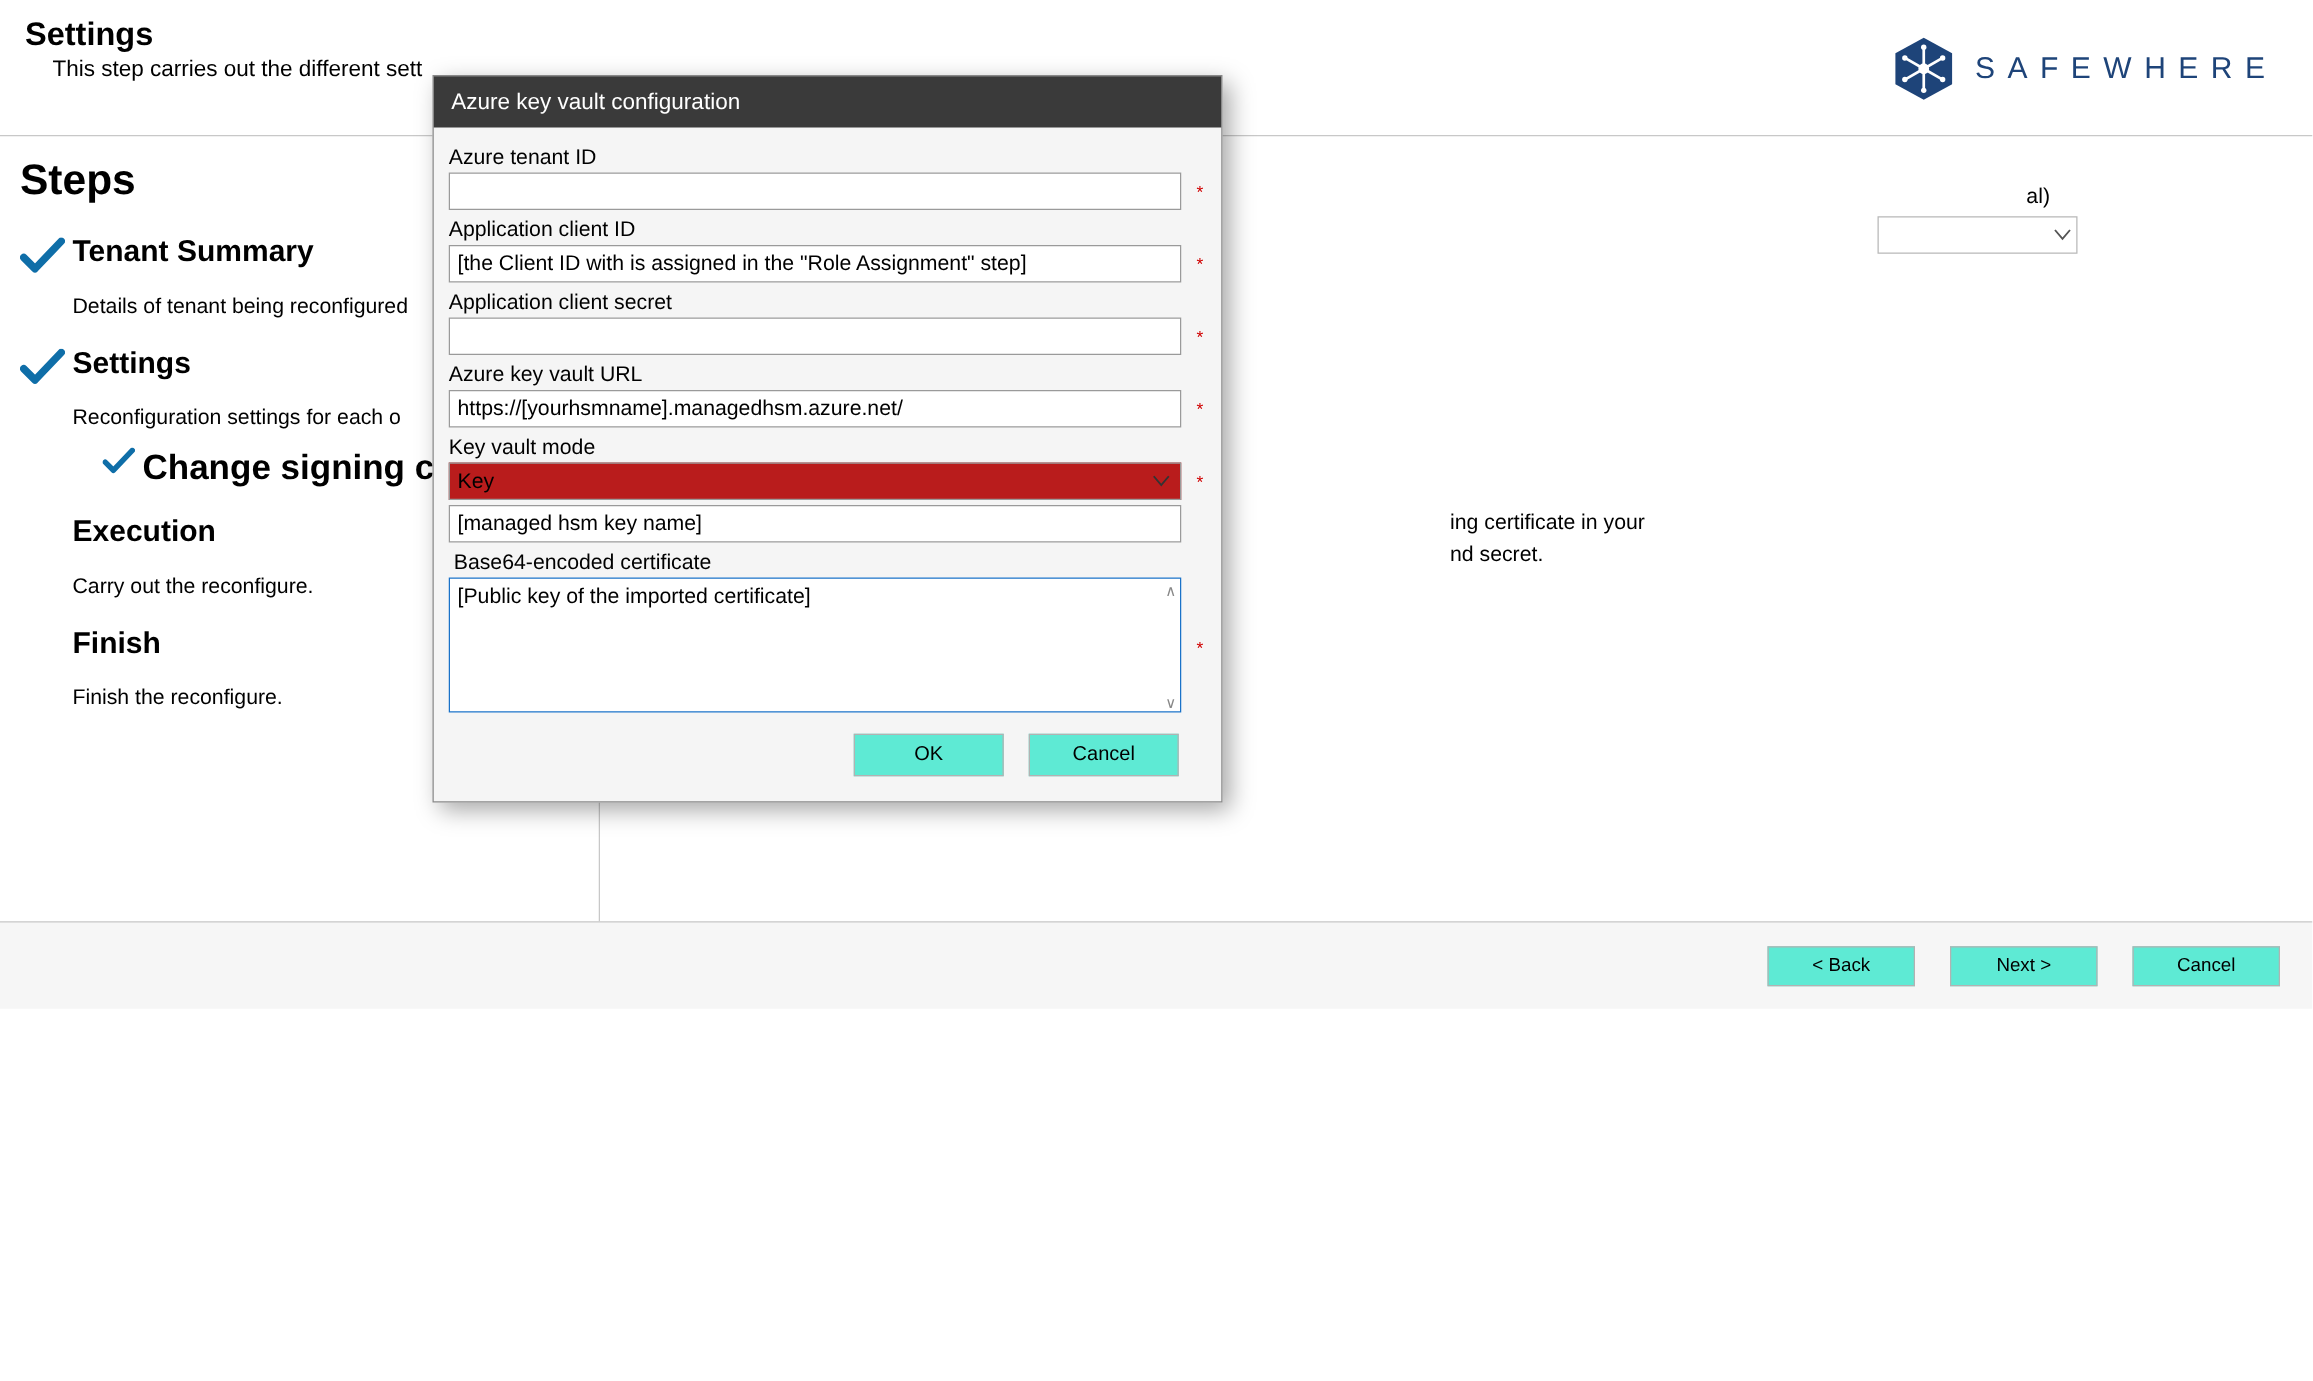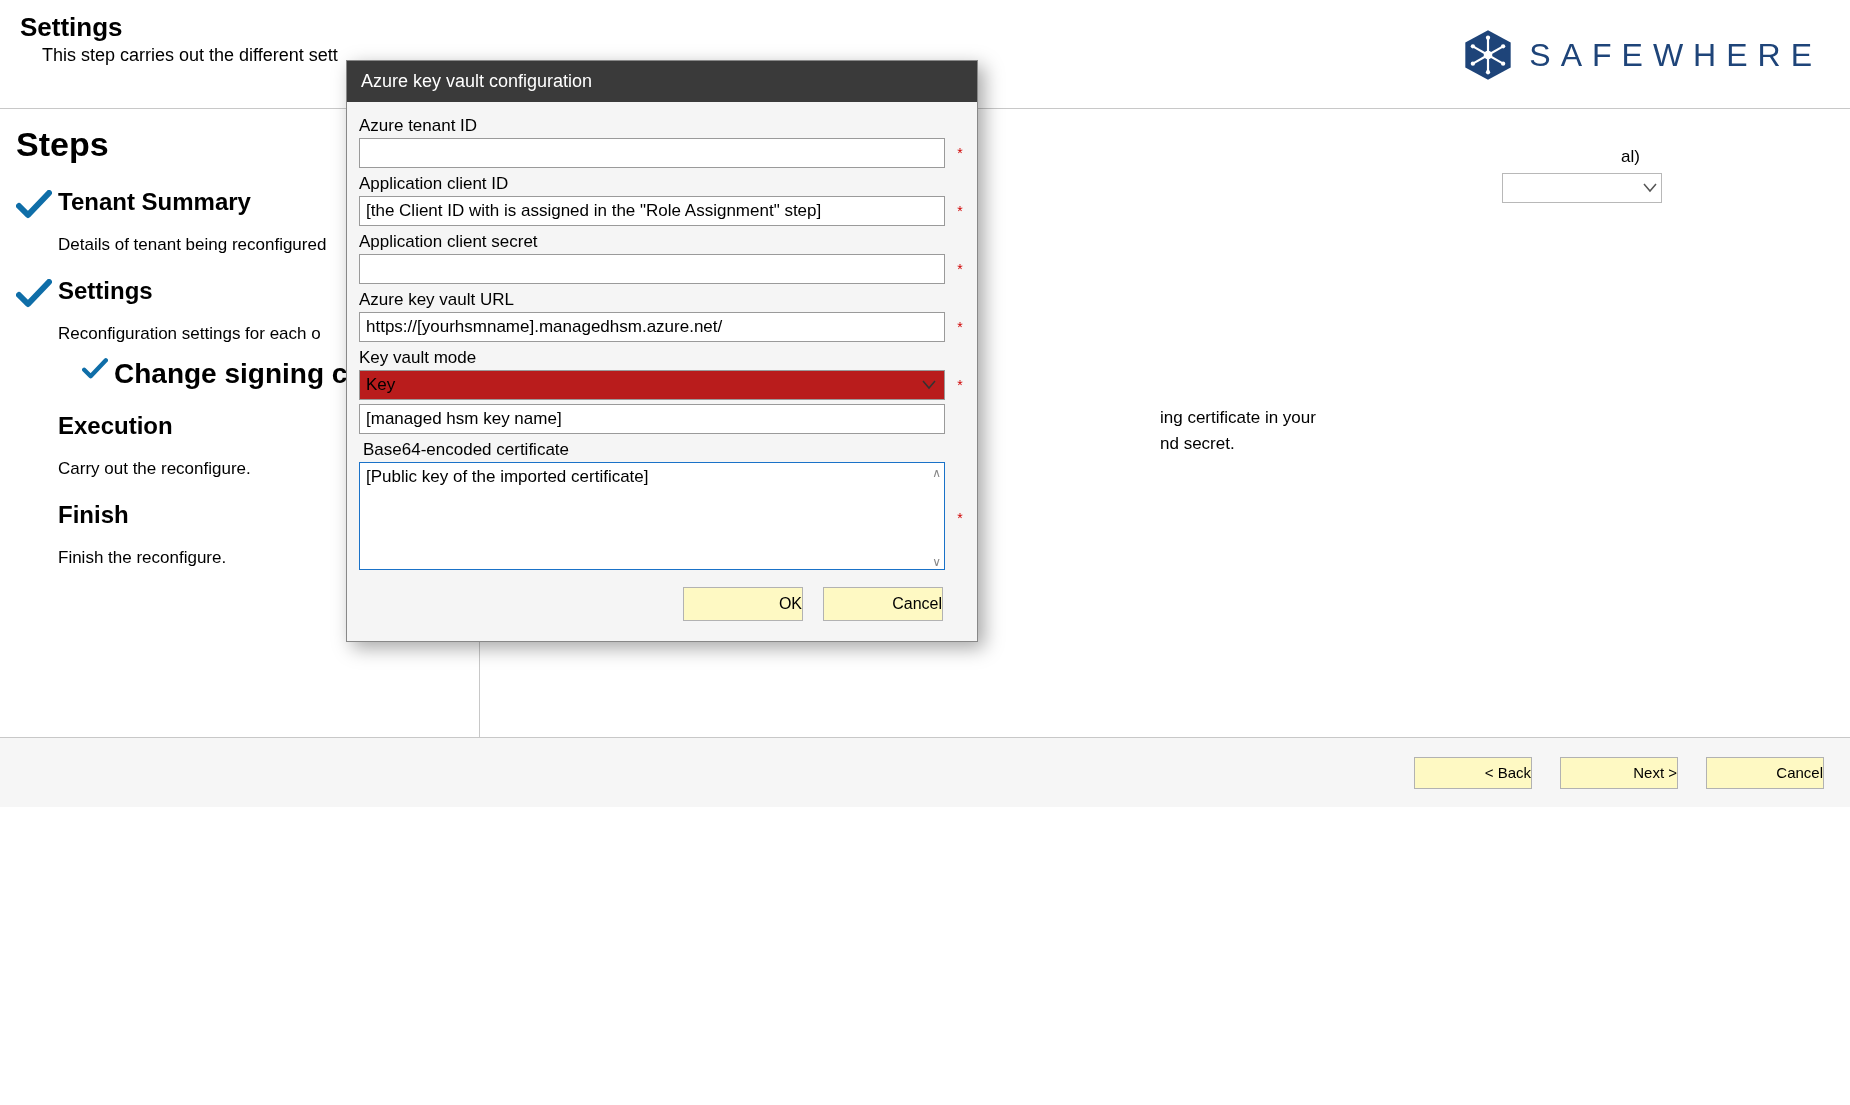--- a/index.html
+++ b/index.html
@@ -30,21 +30,21 @@
     .logo-area {
       position: absolute;
       top: 28px;
       right: 28px;
       display: flex;
       align-items: center;
       gap: 14px;
     }
     .logo-icon svg { display:block; }
     .logo-text {
-      font-size: 32px;
+      font-size: 24px;
       letter-spacing: 10px;
       color: #1e4479;
       font-weight: 400;
     }
 
     .main-sep {
       border: none;
       border-top: 1px solid #c8c8c8;
       margin-top: 38px;
     }
@@ -130,25 +130,24 @@
       height: 70px;
       display: flex;
       align-items: center;
       justify-content: flex-end;
       gap: 28px;
       padding-right: 26px;
     }
     .btn {
       min-width: 118px;
       height: 32px;
-      background: #fef9c3;
+      background: #5eead4;
       border: 1px solid #b2b2b2;
       font-size: 15px;
       cursor: pointer;
-      text-align: right;
     }
 
     
     .dialog {
       position: absolute;
       left: 346px;
       top: 60px;
       width: 632px;
       background: #f5f5f5;
       border: 1px solid #888;

